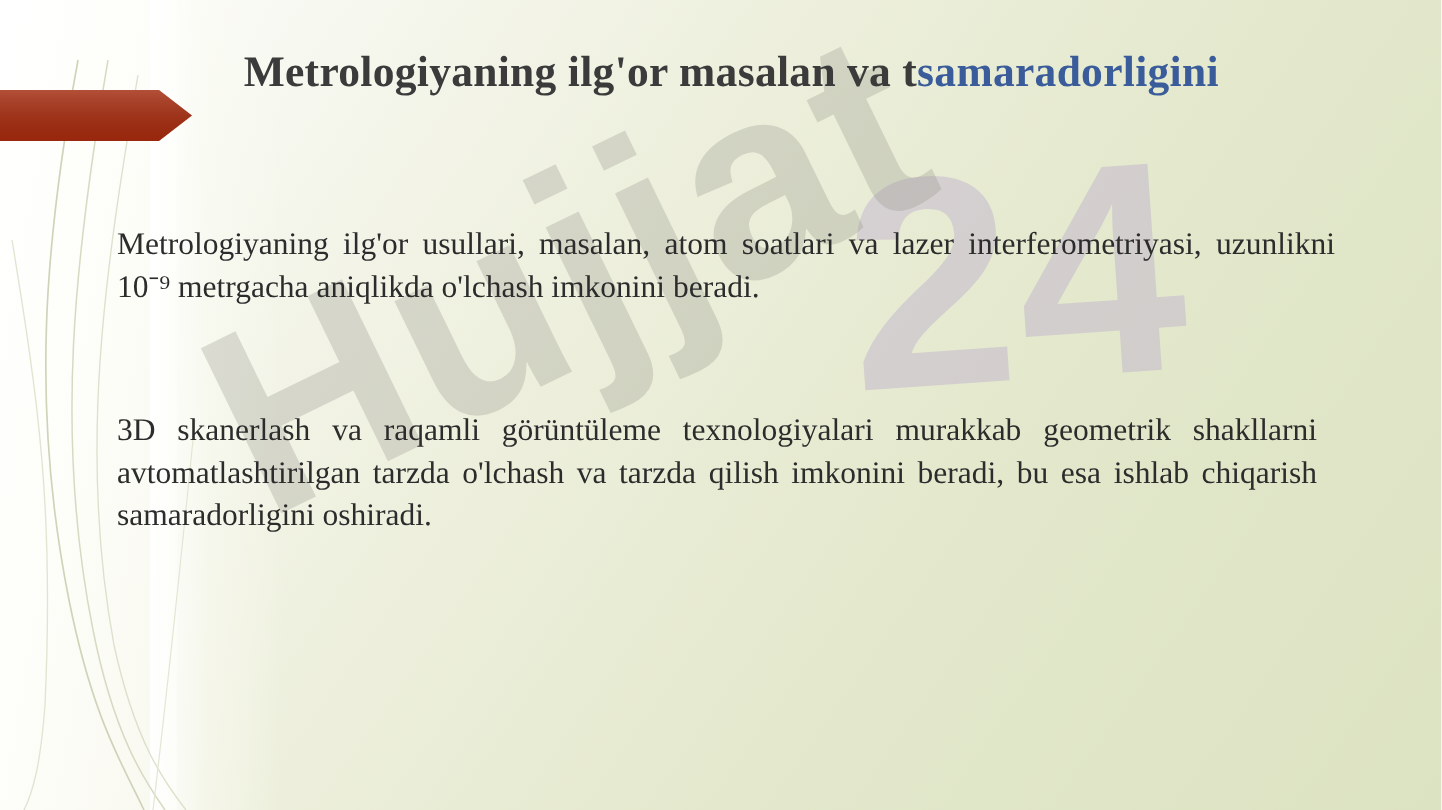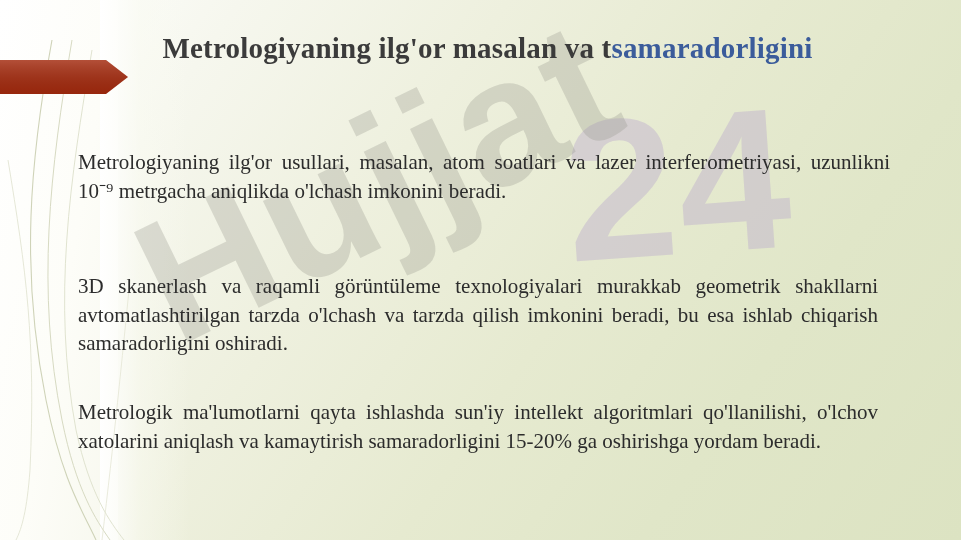--- a/index.html
+++ b/index.html
@@ -142,15 +142,14 @@
     <div class="wm-text wm-24">24</div>
     <div class="wm-text wm-hujjat">Hujjat</div>
   </div>
 
   <div class="title">
     <span>Metrologiyaning ilg'or masalan va t</span><span class="accent">samaradorligini</span>
   </div>
 
   <div class="body-block p1"> Metrologiyaning ilg'or usullari, masalan, atom soatlari va lazer interferometriyasi, uzunlikni 10⁻⁹ metrgacha aniqlikda o'lchash imkonini beradi.</div>
   <div class="body-block p2"> 3D skanerlash va raqamli görüntüleme texnologiyalari murakkab geometrik shakllarni avtomatlashtirilgan tarzda o'lchash va tarzda qilish imkonini beradi, bu esa ishlab chiqarish samaradorligini oshiradi.</div>
-  <div class="body-block p3"> Metrologik ma'lumotlarni qayta ishlashda sun'iy intellekt algoritmlari qo'llanilishi,  o'lchov xatolarini aniqlash va kamaytirish samaradorligini 15-20% ga oshirishga yordam beradi.</div>
 
 </div>
 
 </body></html>

